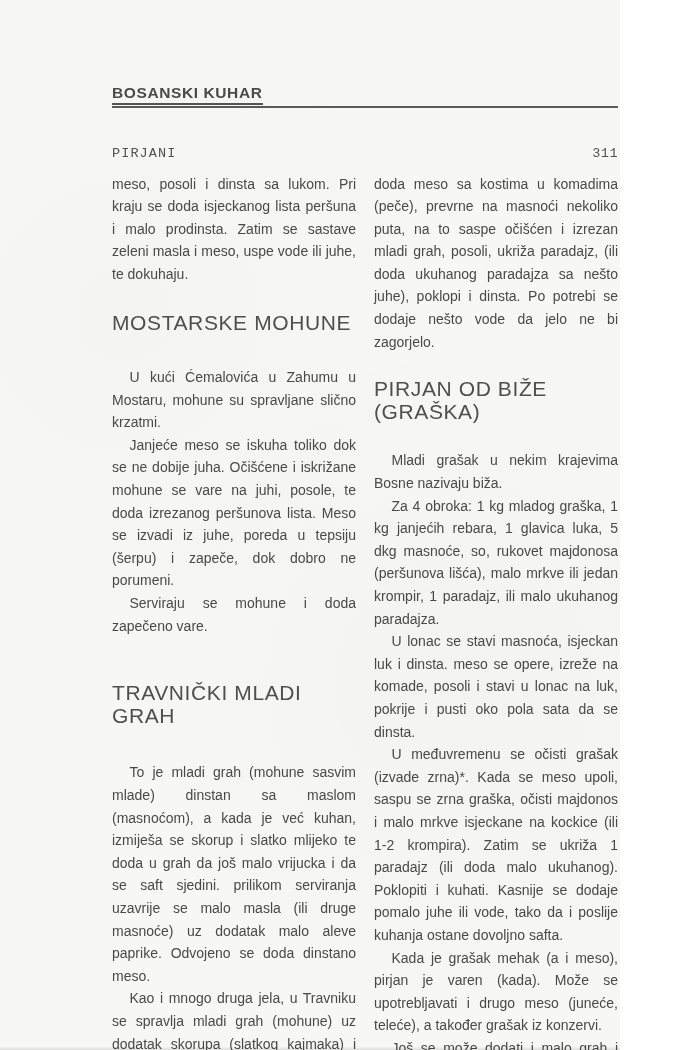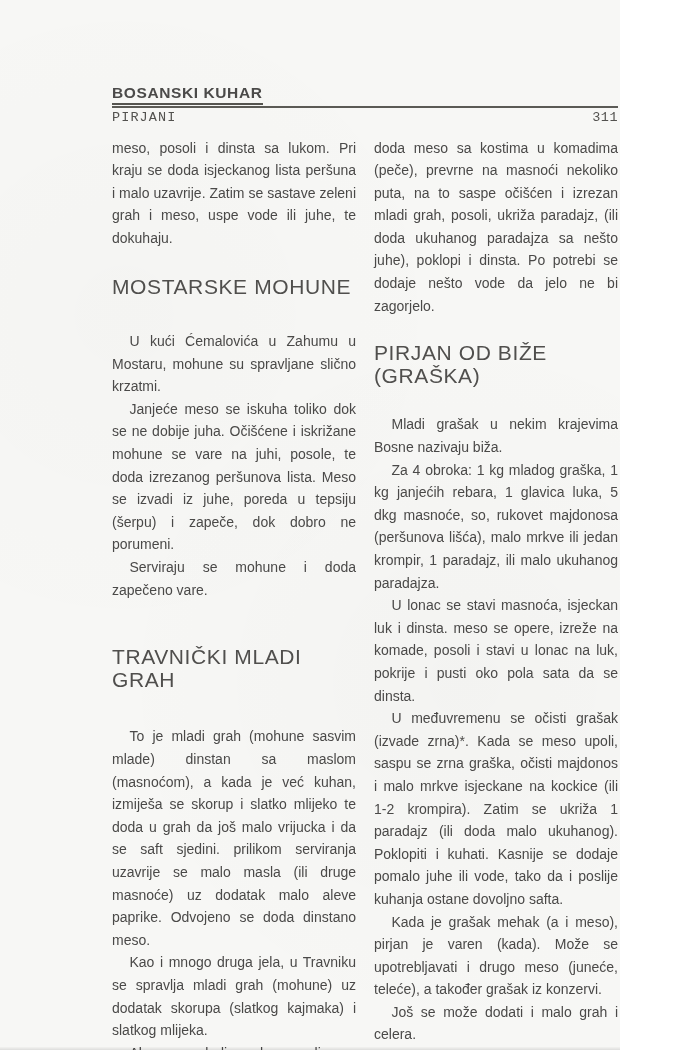--- a/index.html
+++ b/index.html
@@ -49,21 +49,21 @@
   .header-row {
     display: flex;
     justify-content: space-between;
     align-items: baseline;
     margin-top: 2px;
     font-size: 13.5px;
     color: #53524f;
     font-family: Liberation Mono, monospace;
   }
   .section-title { letter-spacing: 1.1px; }
-  .page-number { letter-spacing: 0.5px; }
+  .page-number { letter-spacing: 0.5px; margin-top: 36px; }
   
   .columns {
     display: flex;
     gap: 18px;
     margin-top: 12px;
   }
   .col {
     width: 244px;
     font-size: 14px;
     line-height: 22.6px;
@@ -125,21 +125,21 @@
       <div class="header-rule"></div>
       <div class="header-row">
         <span class="section-title">PIRJANI</span>
         <span class="page-number">311</span>
       </div>
     </header>
 
     <div class="columns">
 
       <div class="col">
-        <p class="noindent">meso, posoli i dinsta sa lukom. Pri kraju se doda isjeckanog lista peršuna i malo uzavrije. Zatim se sastave zeleni grah i meso, uspe vode ili juhe, te dokuhaju.</p>
+        <p class="noindent">meso, posoli i dinsta sa lukom. Pri kraju se doda isjeckanog lista peršuna i malo prodinsta. Zatim se sastave zeleni masla i meso, uspe vode ili juhe, te dokuhaju.</p>
 
         <h2 class="recipe-title h-mostarske">MOSTARSKE MOHUNE</h2>
         <p>U kući Ćemalovića u Zahumu u Mostaru, mohune su spravljane slično krzatmi.</p>
         <p>Janjeće meso se iskuha toliko dok se ne dobije juha. Očišćene i iskrižane mohune se vare na juhi, posole, te doda izrezanog peršunova lista. Meso se izvadi iz juhe, poreda u tepsiju (šerpu) i zapeče, dok dobro ne porumeni.</p>
         <p>Serviraju se mohune i doda zapečeno vare.</p>
 
         <h2 class="recipe-title h-travnicki">TRAVNIČKI MLADI GRAH</h2>
         <p>To je mladi grah (mohune sasvim mlade) dinstan sa maslom (masnoćom), a kada je već kuhan, izmiješa se skorup i slatko mlijeko te doda u grah da još malo vrijucka i da se saft sjedini. prilikom serviranja uzavrije se malo masla (ili druge masnoće) uz dodatak malo aleve paprike. Odvojeno se doda dinstano meso.</p>
         <p>Kao i mnogo druga jela, u Travniku se spravlja mladi grah (mohune) uz dodatak skorupa (slatkog kajmaka) i slatkog mlijeka.</p>
         <p>Ako se mladi grah spravlja sa mesom, onda se ne dodaje skorup i slatko mlijeko. U tom slučaju isjeca se luk, preprži na masnoći, na to</p>

